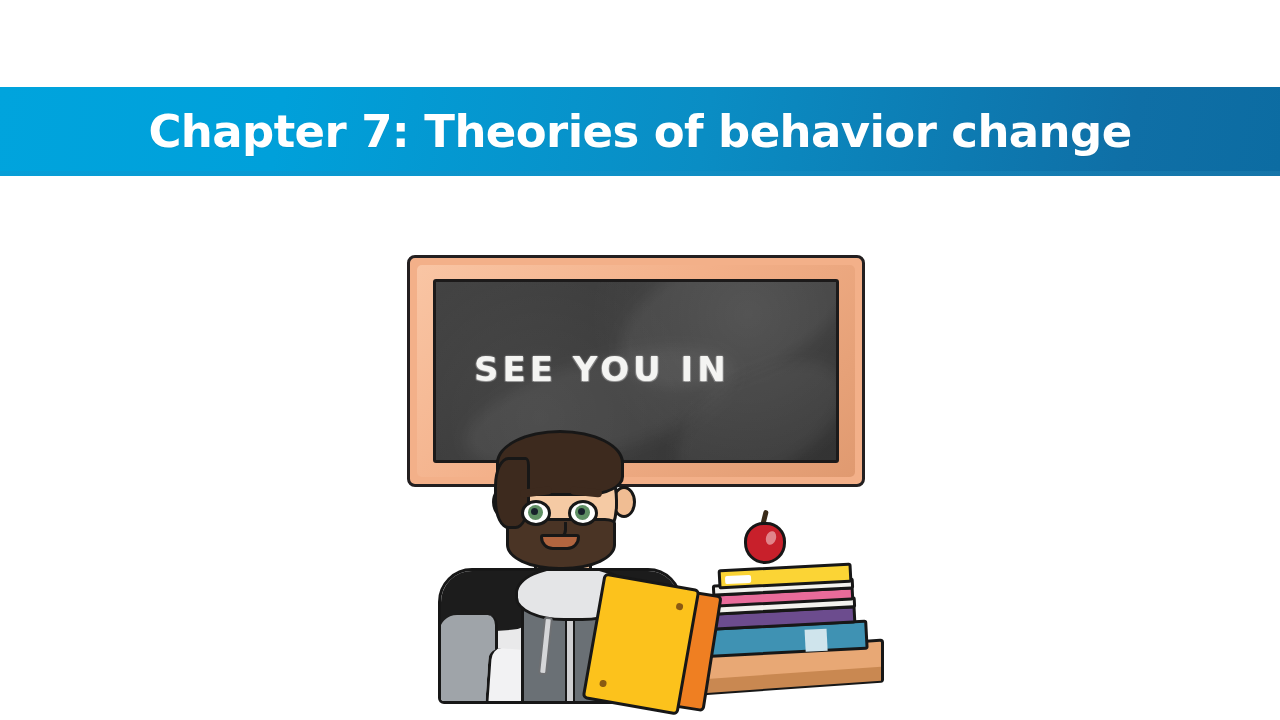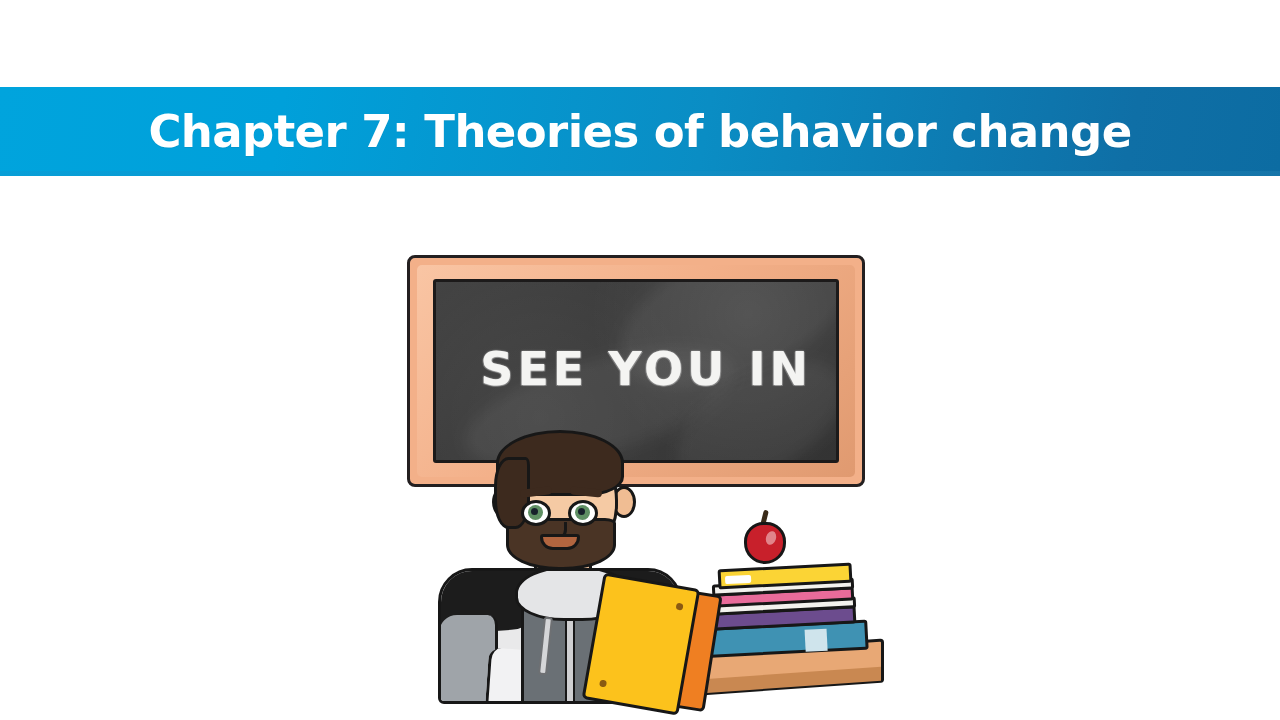--- a/index.html
+++ b/index.html
@@ -129,21 +129,21 @@
     font-family: "DejaVu Sans", sans-serif;
     font-weight: bold;
     letter-spacing: 4px;
     line-height: 1.02;
     white-space: nowrap;
     text-shadow:
        0 0 2px rgba(255,255,255,.55),
        1px 1px 0 rgba(255,255,255,.22),
       -1px 1px 0 rgba(190,190,190,.28);
   }
-  .chalk-line-1 { font-size: 46px; text-align: right;  padding-left: 14px; }
+  .chalk-line-1 { font-size: 34px; text-align: left;  padding-left: 14px; }
   .chalk-line-2 { font-size: 46px; text-align: right; padding-right: 4px; margin-top: 6px; }
 
   
   .character {
     position: absolute;
     left: 430px;
     top: 246px;
     width: 260px;
     height: 274px;
   }

